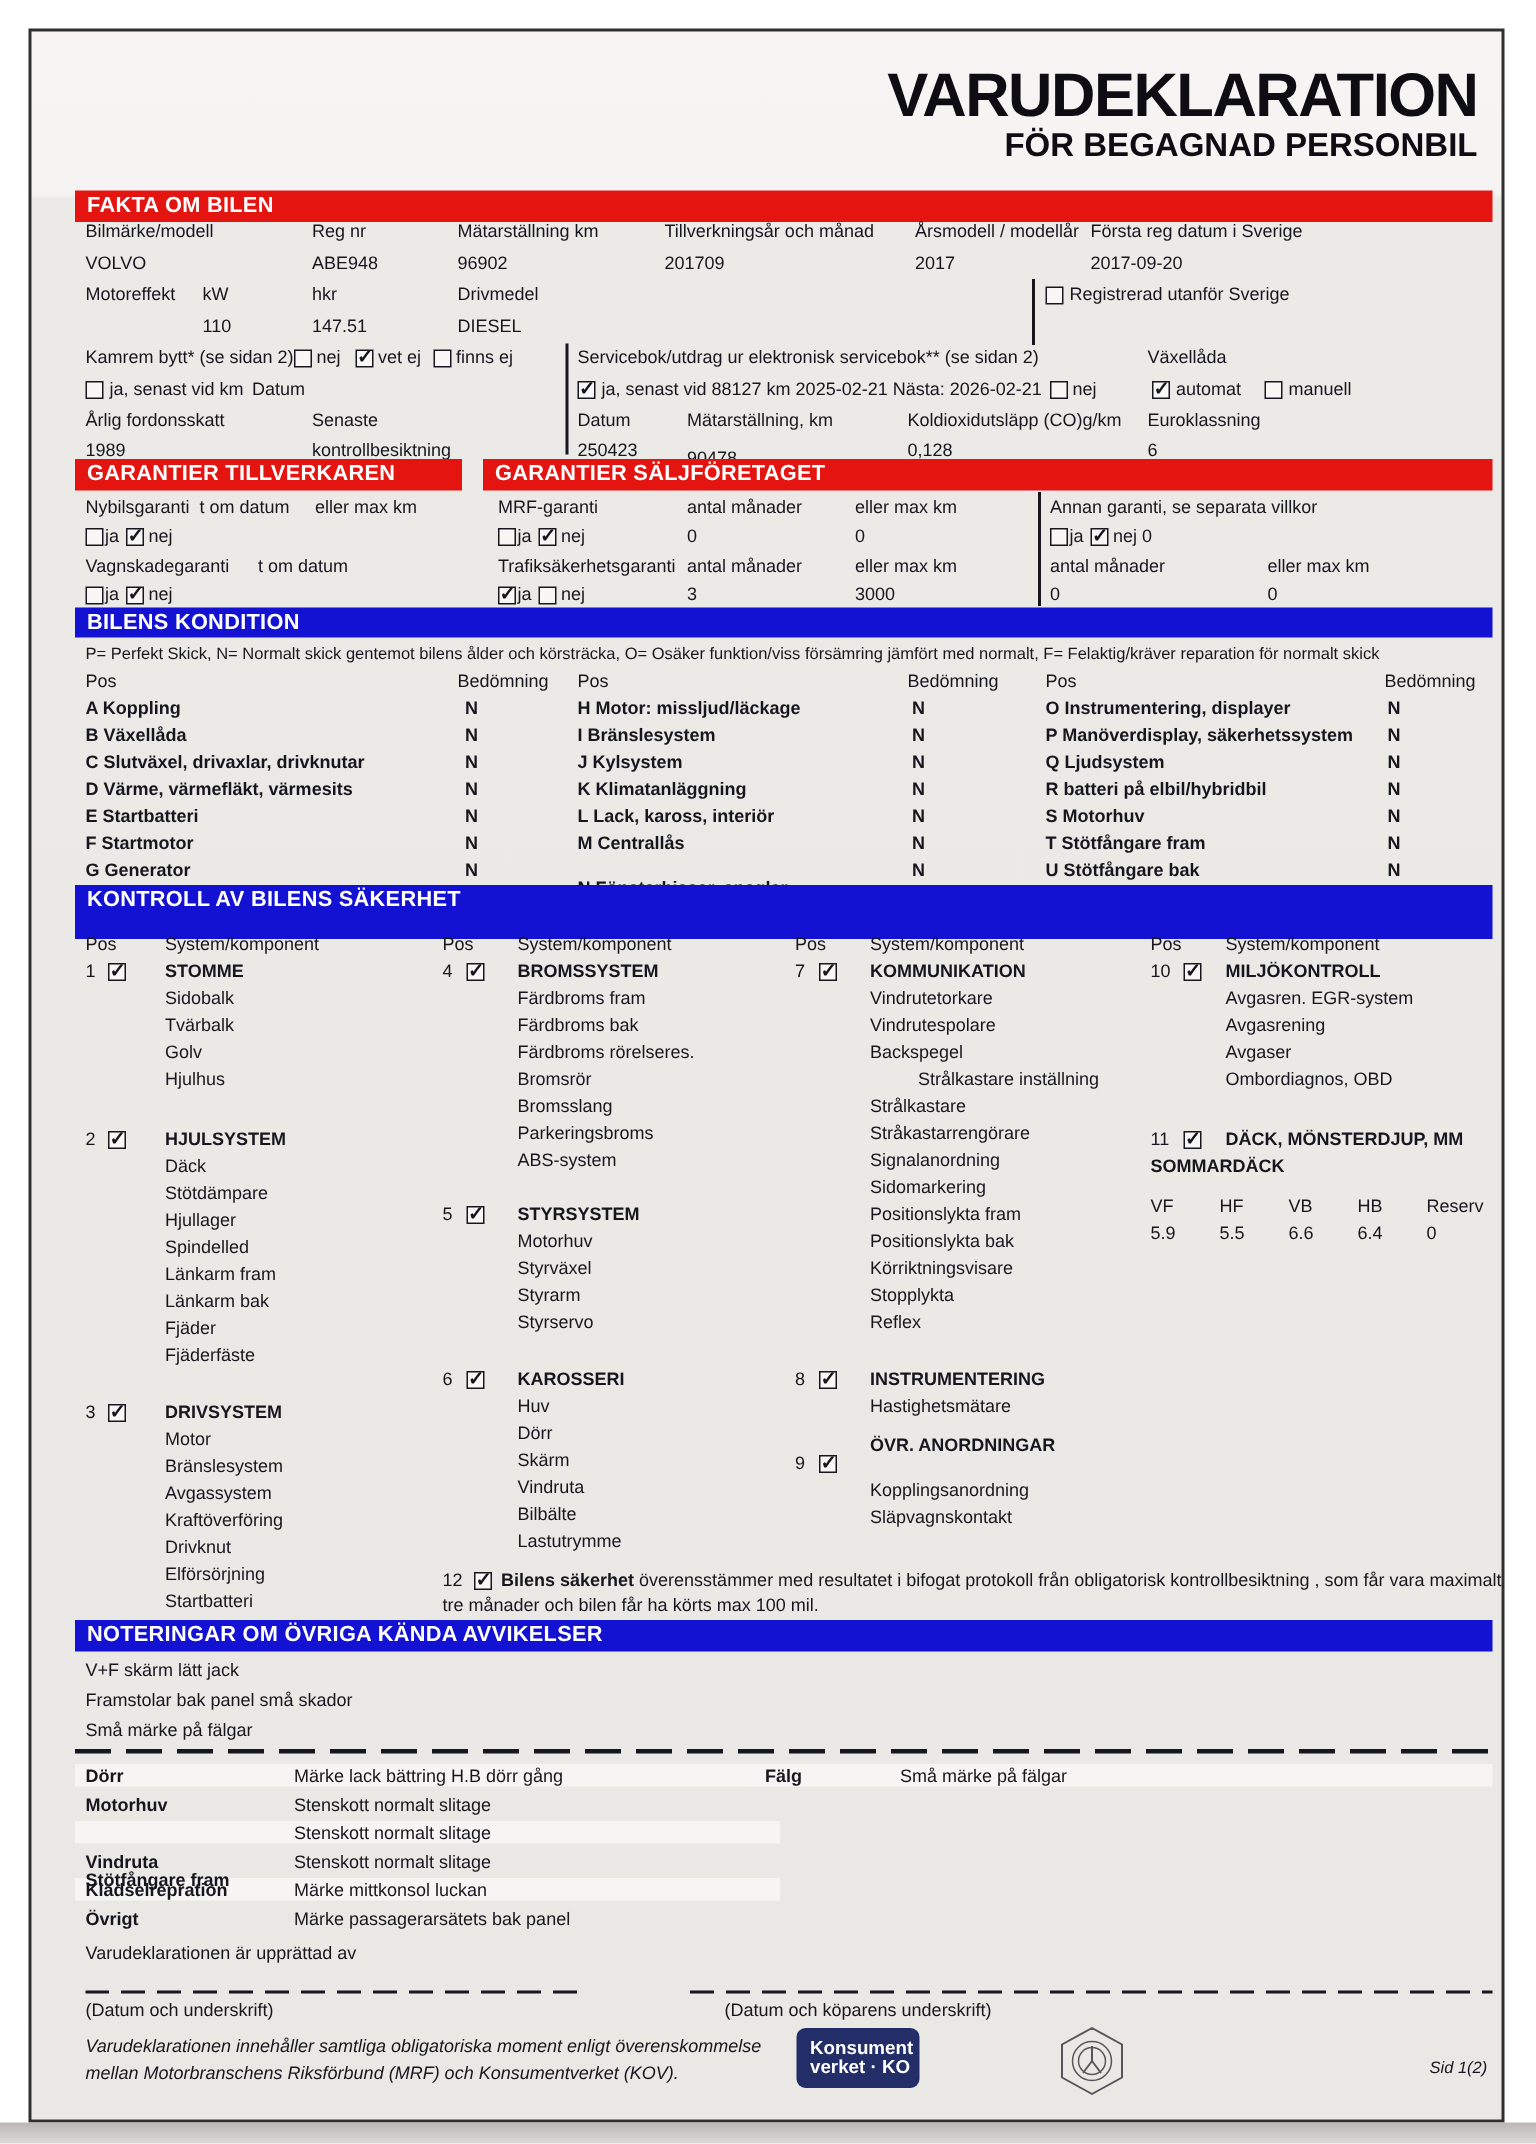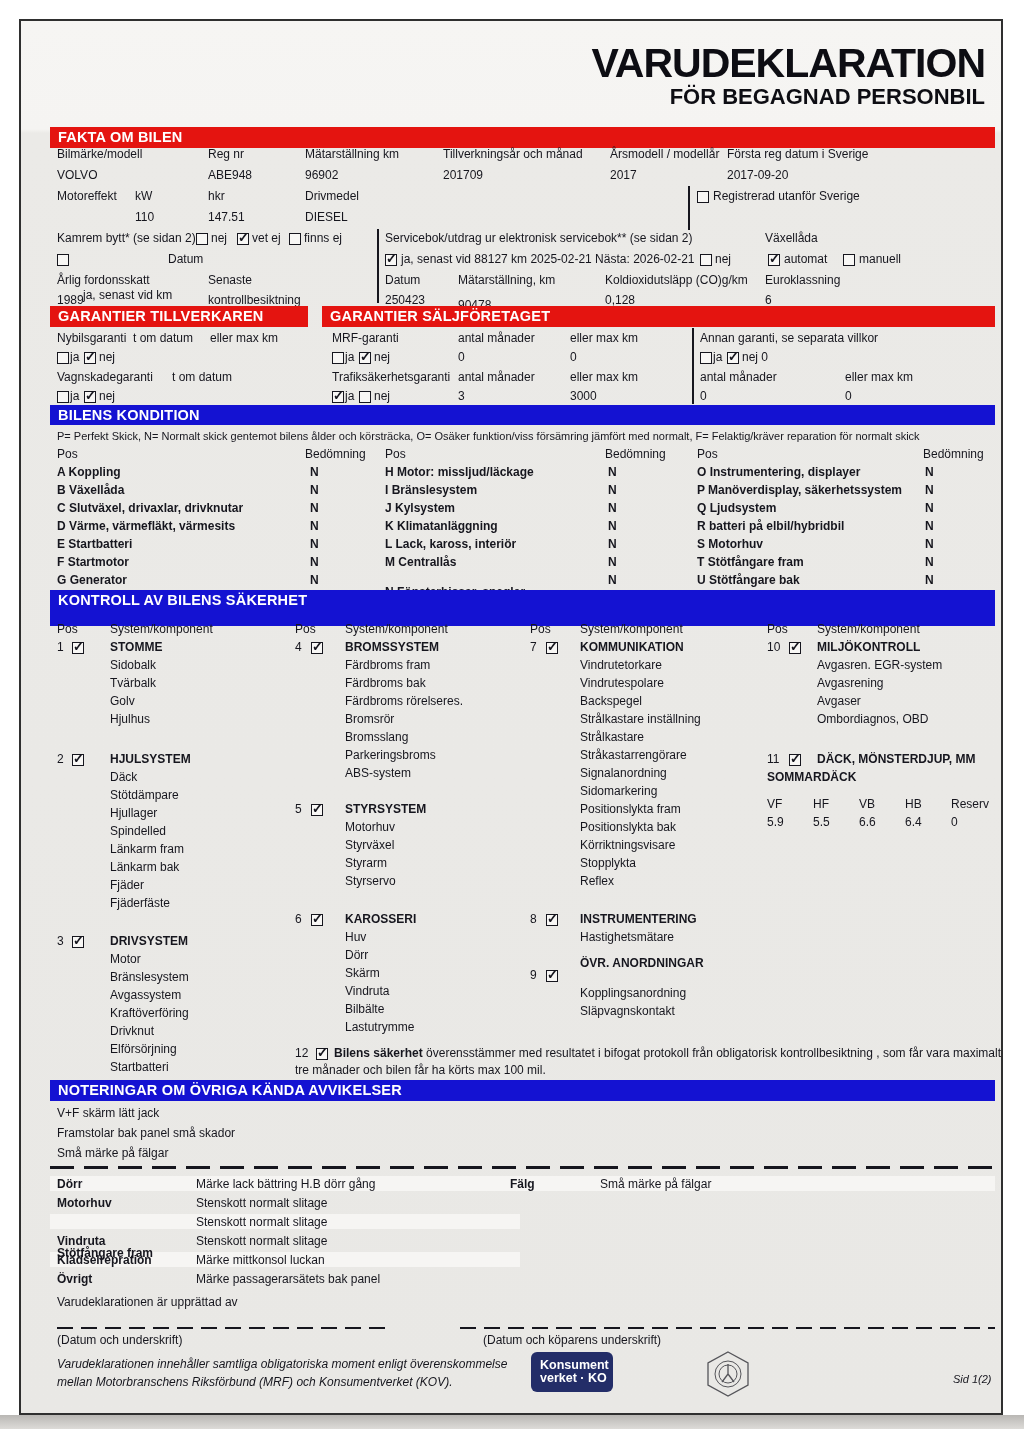--- a/index.html
+++ b/index.html
@@ -73,21 +73,21 @@
   <span class="cb" style="left:196px;top:233px;"></span>
   <span class="t" style="left:211px;top:231px;">nej</span>
   <span class="cb ck" style="left:237px;top:233px;"></span>
   <span class="t" style="left:252px;top:231px;">vet ej</span>
   <span class="cb" style="left:289px;top:233px;"></span>
   <span class="t" style="left:304px;top:231px;">finns ej</span>
   <span class="t" style="left:385px;top:231px;">Servicebok/utdrag ur elektronisk servicebok** (se sidan 2)</span>
   <span class="t" style="left:765px;top:231px;">Växellåda</span>
 
   <span class="cb" style="left:57px;top:254px;"></span>
-  <span class="t" style="left:83px;top:252px;margin-top:36px;">ja, senast vid km</span>
+  <span class="t" style="left:73px;top:252px;">ja, senast vid km</span>
   <span class="t" style="left:168px;top:252px;">Datum</span>
   <span class="cb ck" style="left:385px;top:254px;"></span>
   <span class="t" style="left:401px;top:252px;">ja, senast vid 88127 km  2025-02-21 Nästa: 2026-02-21</span>
   <span class="cb" style="left:700px;top:254px;"></span>
   <span class="t" style="left:715px;top:252px;">nej</span>
   <span class="cb ck" style="left:768px;top:254px;"></span>
   <span class="t" style="left:784px;top:252px;">automat</span>
   <span class="cb" style="left:843px;top:254px;"></span>
   <span class="t" style="left:859px;top:252px;">manuell</span>
 
@@ -301,21 +301,21 @@
       <span class="t" style="left: 345px; top: 1020px;">Lastutrymme</span>
     </div>
 
   <span class="t" style="left:530px;top:640px;">7</span>
   <span class="cb ck" style="left:546px;top:642px;"></span>
   <span class="t b" style="left:580px;top:640px;">KOMMUNIKATION</span>
   <div>
       <span class="t" style="left: 580px; top: 658px;">Vindrutetorkare</span>
       <span class="t" style="left: 580px; top: 676px;">Vindrutespolare</span>
       <span class="t" style="left: 580px; top: 694px;">Backspegel</span>
-      <span class="t" style="left: 580px; top: 712px;">Strålkastare inställning</span>
+      <span class="t" style="left: 612px; top: 712px;">Strålkastare inställning</span>
       <span class="t" style="left: 580px; top: 730px;">Strålkastare</span>
       <span class="t" style="left: 580px; top: 748px;">Stråkastarrengörare</span>
       <span class="t" style="left: 580px; top: 766px;">Signalanordning</span>
       <span class="t" style="left: 580px; top: 784px;">Sidomarkering</span>
       <span class="t" style="left: 580px; top: 802px;">Positionslykta fram</span>
       <span class="t" style="left: 580px; top: 820px;">Positionslykta bak</span>
       <span class="t" style="left: 580px; top: 838px;">Körriktningsvisare</span>
       <span class="t" style="left: 580px; top: 856px;">Stopplykta</span>
       <span class="t" style="left: 580px; top: 874px;">Reflex</span>
     </div>

